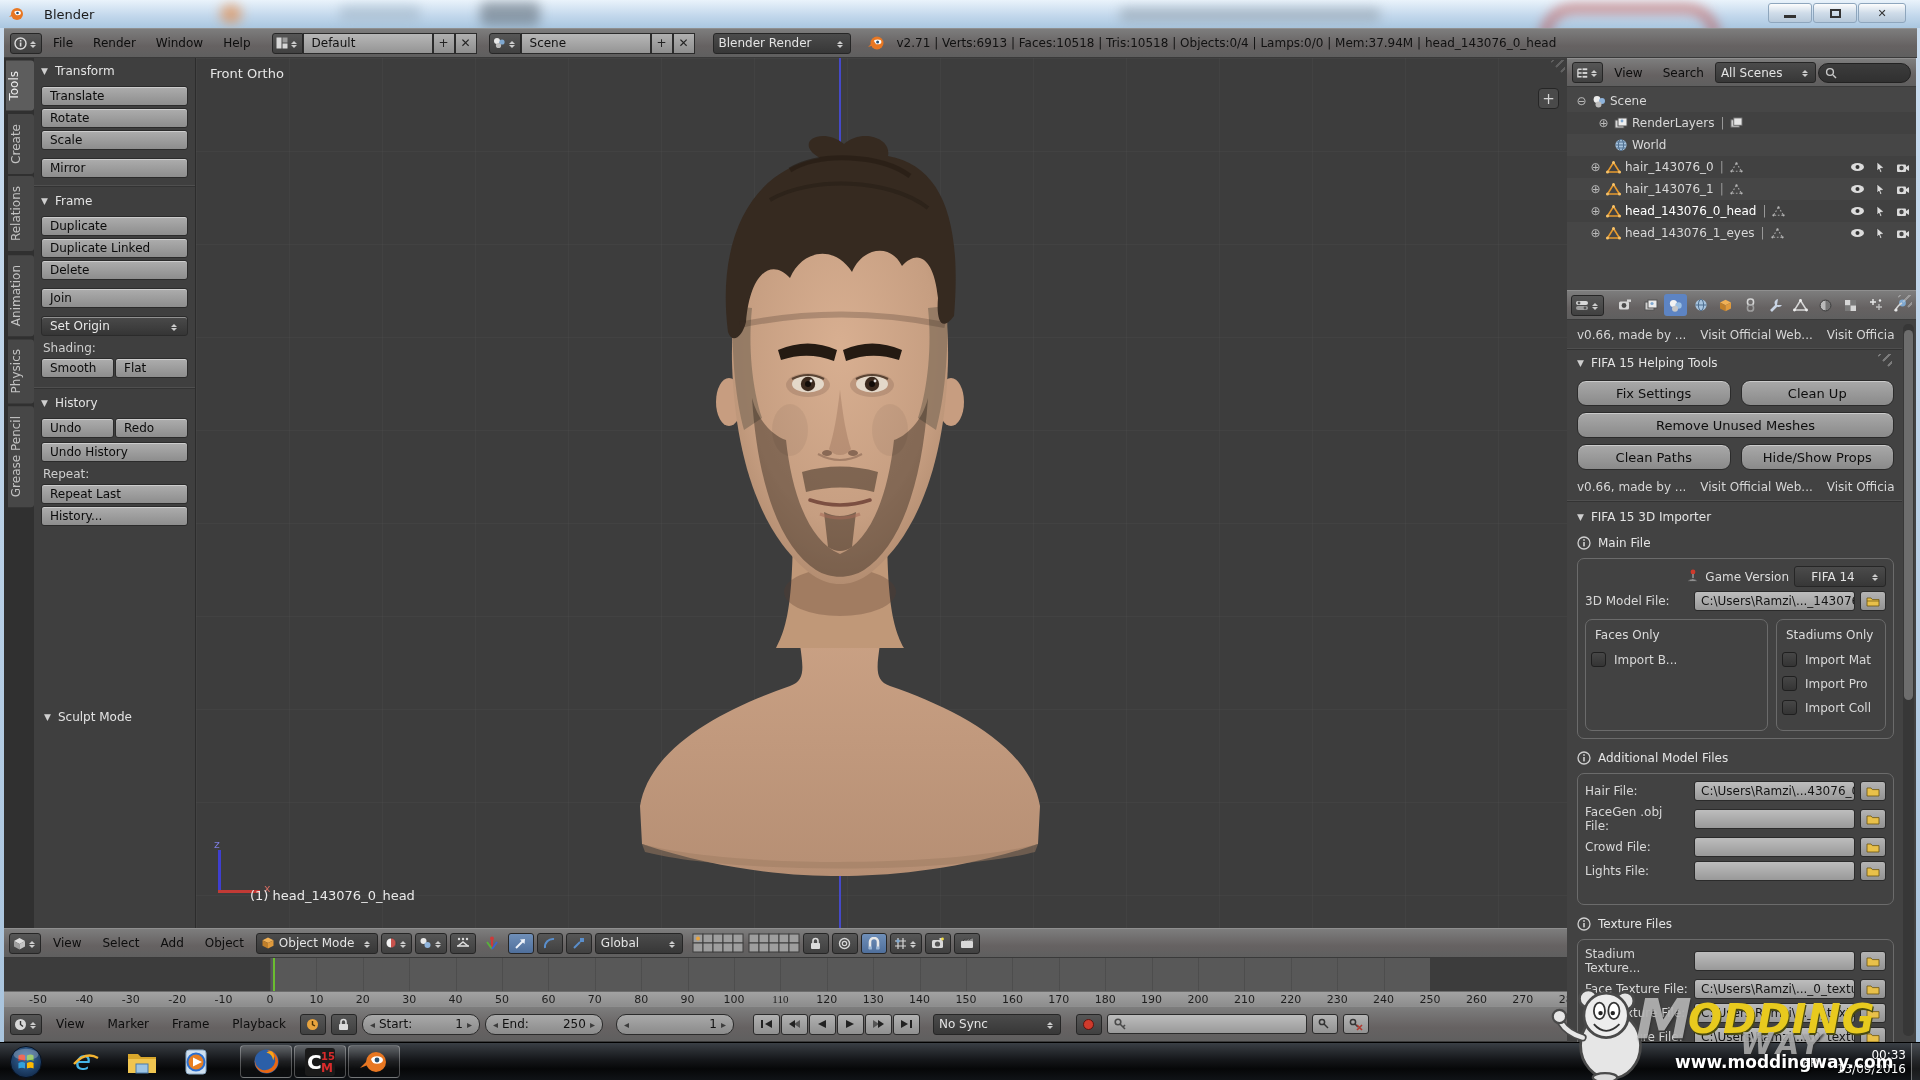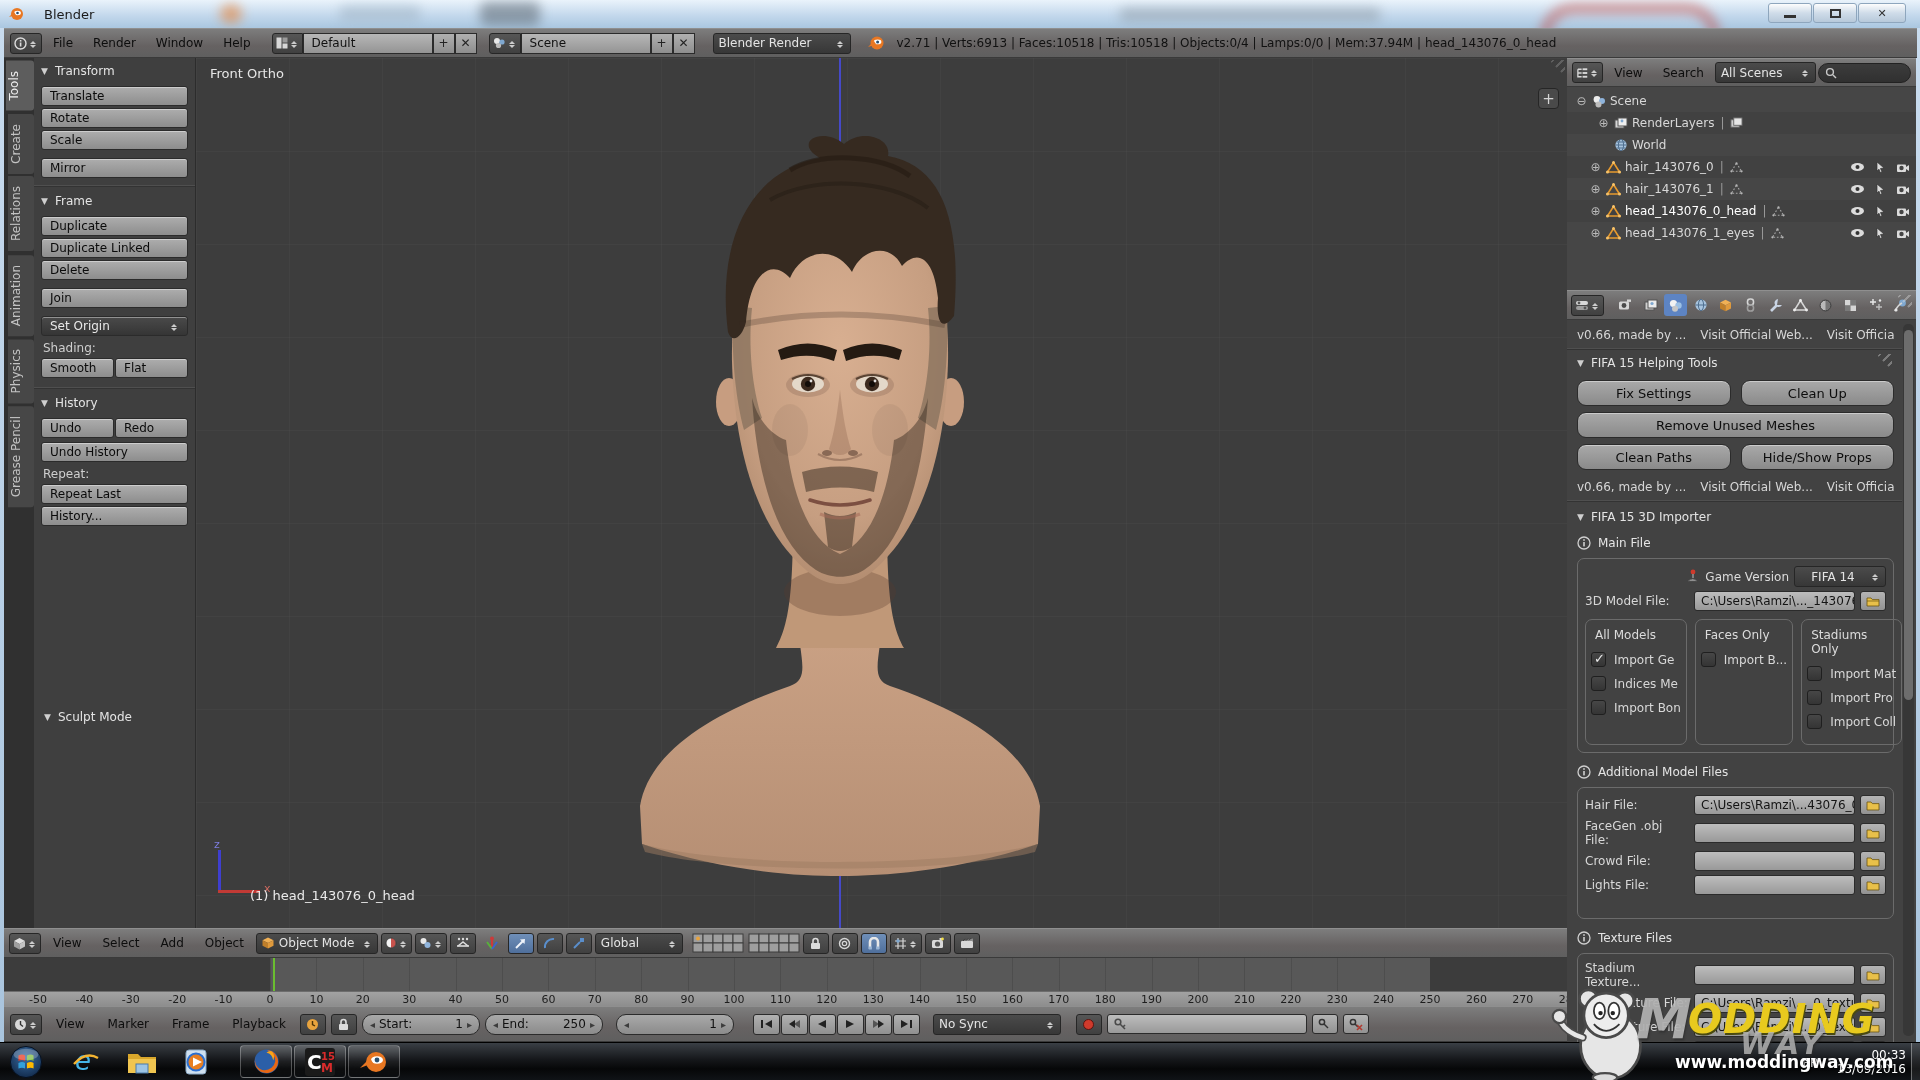--- a/index.html
+++ b/index.html
@@ -563,21 +563,21 @@
     <span class="tick" style="left: 312.4px;">10</span>
     <span class="tick" style="left: 358.8px;">20</span>
     <span class="tick" style="left: 405.2px;">30</span>
     <span class="tick" style="left: 451.6px;">40</span>
     <span class="tick" style="left: 498px;">50</span>
     <span class="tick" style="left: 544.4px;">60</span>
     <span class="tick" style="left: 590.8px;">70</span>
     <span class="tick" style="left: 637.2px;">80</span>
     <span class="tick" style="left: 683.6px;">90</span>
     <span class="tick" style="left: 730px;">100</span>
-    <span class="tick" style="left: 776.4px;">110</span>
+    <span class="tick" style="left: 776.4px; font-family: Liberation Serif, serif;">110</span>
     <span class="tick" style="left: 822.8px;">120</span>
     <span class="tick" style="left: 869.2px;">130</span>
     <span class="tick" style="left: 915.6px;">140</span>
     <span class="tick" style="left: 962px;">150</span>
     <span class="tick" style="left: 1008.4px;">160</span>
     <span class="tick" style="left: 1054.8px;">170</span>
     <span class="tick" style="left: 1101.2px;">180</span>
     <span class="tick" style="left: 1147.6px;">190</span>
     <span class="tick" style="left: 1194px;">200</span>
     <span class="tick" style="left: 1240.4px;">210</span>
@@ -1052,35 +1052,20 @@
             <span>C:\Users\Ramzi\..._143076_0.rx3</span>
           </div>
         <div class="folderbtn">
           <svg width="14" height="11" viewBox="0 0 14 11">
             <path d="M1,2 h4 l1.4,1.6 H13 V10 H1 Z" fill="#e8c04a" stroke="#6b5410" stroke-width=".8"></path>
               <path d="M1,5 H13" stroke="#6b5410" stroke-width=".7"></path>
             </svg>
         </div>
       </div>
       <div style="display:flex;gap:8px;margin-top:8px">
-        <div class="subbox" style="width:104px">
-          <h5>All Models</h5>
-          <div class="chkrow">
-            <span class="checkbox checked"></span>
-            <span>Import Ge</span>
-            </div>
-          <div class="chkrow">
-            <span class="checkbox"></span>
-            <span>Indices Me</span>
-            </div>
-          <div class="chkrow">
-            <span class="checkbox"></span>
-            <span>Import Bon</span>
-            </div>
-        </div>
         <div class="subbox" style="flex:1">
           <h5>Faces Only</h5>
           <div class="chkrow">
             <span class="checkbox"></span>
             <span>Import B...</span>
             </div>
         </div>
         <div class="subbox" style="width:110px">
           <h5>Stadiums Only</h5>
           <div class="chkrow">

